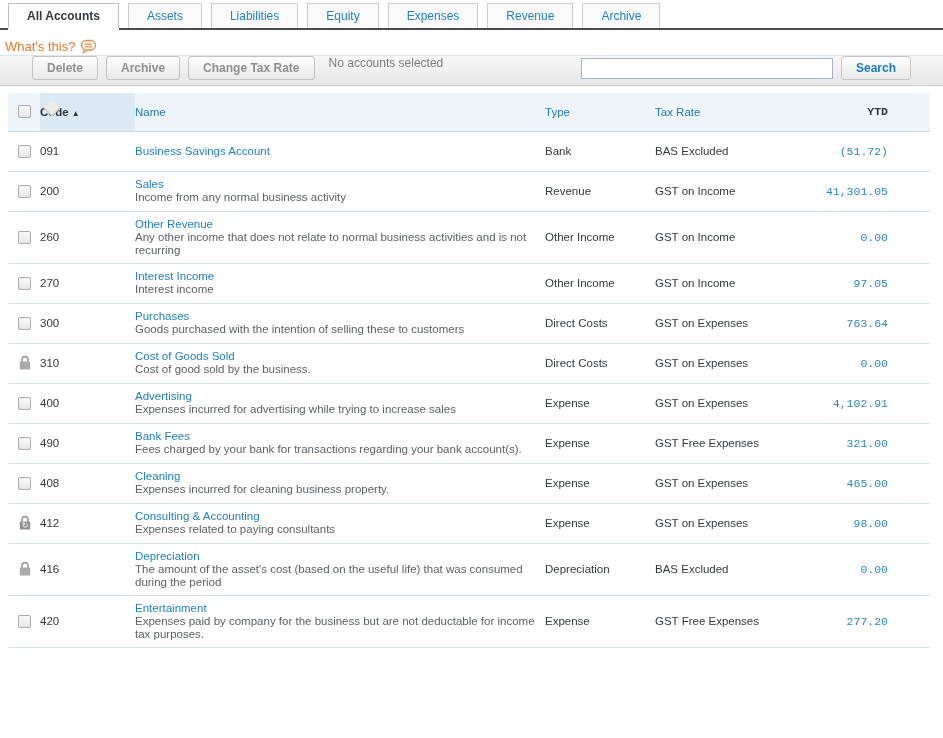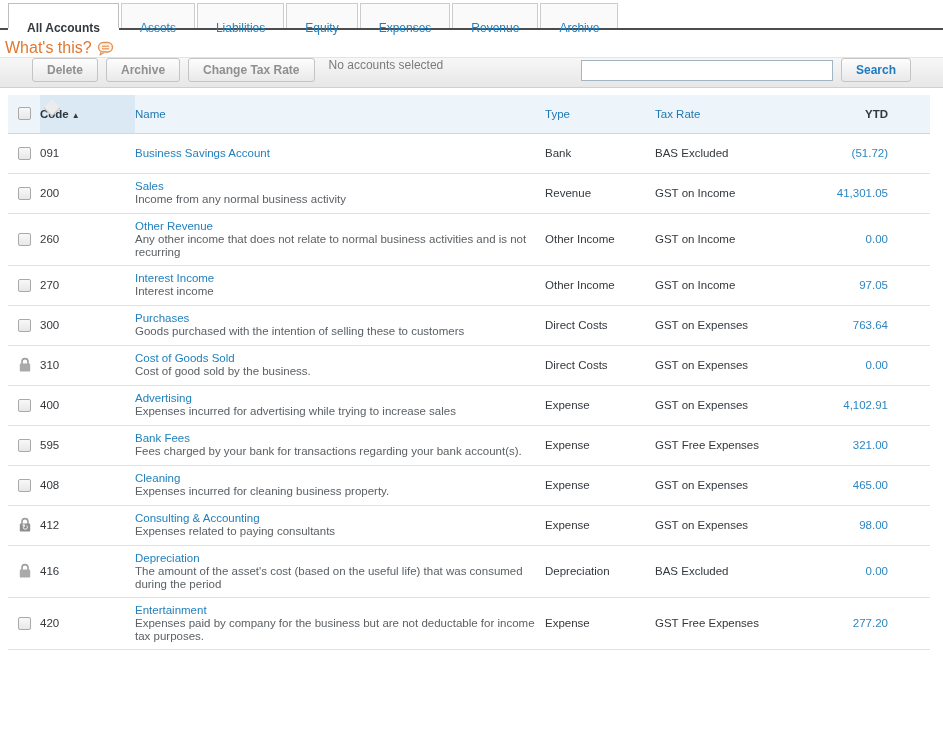--- a/index.html
+++ b/index.html
@@ -3,28 +3,28 @@
 <meta charset="utf-8">
 <style>
   * { margin:0; padding:0; box-sizing:border-box; }
   html,body { width:943px; height:738px; overflow:hidden; background:#fff;
     font-family:"Liberation Sans", sans-serif; color:#33383d; }
 
   
   .tabbar { display:flex; align-items:flex-end; padding:3px 0 0 8px;
     border-bottom:2px solid #4a4c50; }
   .tab { display:block; background:#fafafa; border:1px solid #cccccc; border-bottom:none;
-    padding:12px 18px; line-height:24px; height:25px; font-size:12px; color:#2180bd;
-    text-decoration:none; margin-right:2px; cursor:pointer; }
+    padding:0 18px; line-height:24px; height:25px; font-size:12px; color:#2180bd;
+    text-decoration:none; margin-right:9px; cursor:pointer; }
   .tab.active { background:#ffffff; color:#34393e; font-weight:bold;
     border-color:#bfbfbf; box-shadow:0 2px 0 #ffffff; }
 
   
-  .whats-this { display:inline-flex; align-items:center; gap:5px; margin:9px 0 0 5px;
-    color:#e0782f; font-size:16px; text-decoration:none; cursor:pointer; }
+  .whats-this { display:inline-flex; align-items:flex-end; gap:5px; margin:9px 0 0 5px;
+    color:#e0782f; font-size:13px; text-decoration:none; cursor:pointer; }
 
   
   .toolbar { height:31px; background:linear-gradient(#f7f7f7,#e7e7e7);
     border-top:1px solid #e4e4e4; border-bottom:1px solid #d0d0d0;
     display:flex; align-items:flex-start; padding:0 32px; position:relative; }
   .tbtn { background:linear-gradient(#fdfdfd,#e9e9e9); border:1px solid #c4c4c4;
     border-radius:3px; padding:4px 14px; font-size:12px; font-weight:bold;
     color:#8f8f8f; margin-right:8px; cursor:default; font-family:inherit; }
   .status-text { color:#7b7b7b; font-size:12px; margin-left:6px; }
   .search-wrap { margin-left:auto; display:flex; align-items:center; }
@@ -40,21 +40,21 @@
     transform:rotate(45deg); margin-top:-7px; z-index:2; }
 
   
   table.accounts { margin:7px 0 0 8px; width:922px; border-collapse:collapse;
     font-size:11.5px; table-layout:fixed; }
   col.c-sel{width:32px;} col.c-code{width:95px;} col.c-name{width:410px;}
   col.c-type{width:110px;} col.c-tax{width:150px;} col.c-ytd{width:125px;}
   thead th { background:#edf4fa; height:38px; text-align:left; font-weight:normal;
     color:#2079b6; border-bottom:1px solid #c9d9e6; font-size:11.5px; }
   th.h-code { background:#dbe9f5; color:#2f353a; font-weight:bold; }
-  th.h-ytd, td.td-ytd { text-align:right; padding-right:42px; }
+  th.h-ytd, td.td-ytd { text-align:right; padding-right:42px;font-family:Liberation Mono, monospace; }
   th.h-ytd { color:#33383d; font-weight:bold; }
   th.h-sel, td.td-sel { padding-left:10px; }
   .sort-arrow { font-size:8px; color:#33383d; margin-left:3px; }
   tbody td { border-bottom:1px solid #d8e2ea; height:40px; vertical-align:middle;
     padding-top:6px; padding-bottom:6px; }
   a.acct-link { color:#2180bd; text-decoration:none; cursor:pointer; }
   a.ytd-link { color:#2e86c1; text-decoration:none; cursor:pointer; }
   .acct-desc { color:#5c6165; line-height:13px; margin-top:1px; }
   .code-val { color:#33383d; }
 
@@ -199,21 +199,21 @@
         <td><span class="code-val">400</span></td>
         <td><a class="acct-link">Advertising</a><div class="acct-desc">Expenses incurred for advertising while trying to increase sales</div></td>
         <td>Expense</td>
         <td>GST on Expenses</td>
         <td class="td-ytd"><a class="ytd-link">4,102.91</a></td>
       </tr>
       <tr>
         <td class="td-sel">
           <div class="cbx"></div>
         </td>
-        <td><span class="code-val">595</span></td>
+        <td><span class="code-val">490</span></td>
         <td><a class="acct-link">Bank Fees</a><div class="acct-desc">Fees charged by your bank for transactions regarding your bank account(s).</div></td>
         <td>Expense</td>
         <td>GST Free Expenses</td>
         <td class="td-ytd"><a class="ytd-link">321.00</a></td>
       </tr>
       <tr>
         <td class="td-sel">
           <div class="cbx"></div>
         </td>
         <td><span class="code-val">408</span></td>

